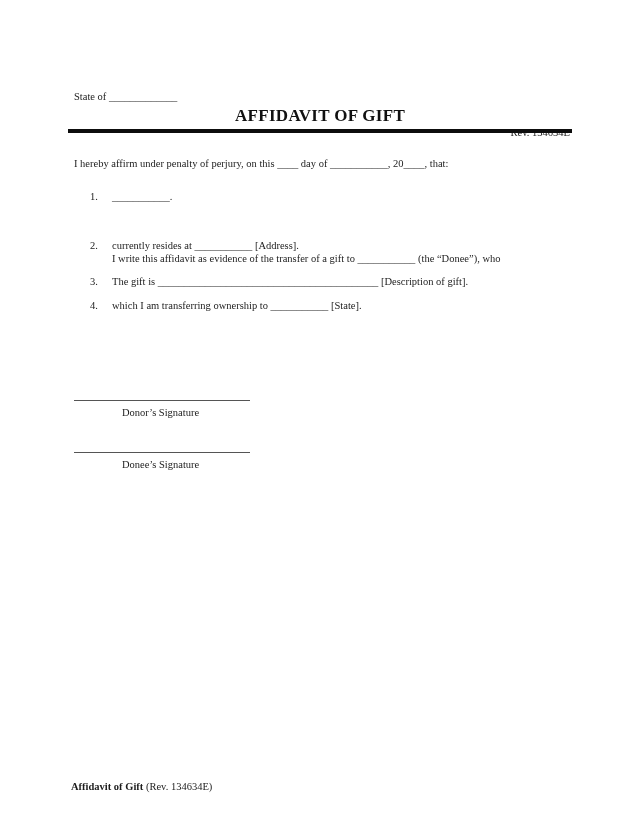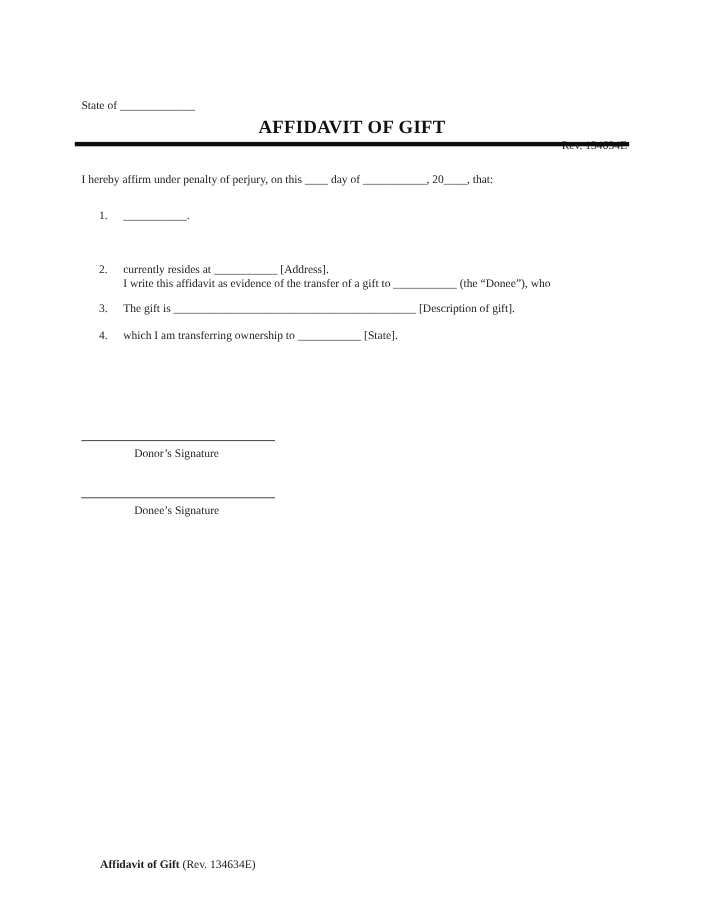--- a/index.html
+++ b/index.html
@@ -78,21 +78,21 @@
     border-top: 1px solid #555;
     height: 0;
   }
   .sig1-line { top: 400px; }
   .sig2-line { top: 452px; }
   .sig-label { position: absolute; left: 74px; margin-left: 48px; }
   .sig1-label { top: 406px; }
   .sig2-label { top: 458px; }
   .footer {
     position: absolute;
-    left: 91px;
+    left: 71px;
     top: 780px;
   }
   .footer .bold { font-weight: bold; }
 </style>
 </head>
 <body>
 
 <div class="page">
 
   <div class="txt state-of">State of _____________</div>

